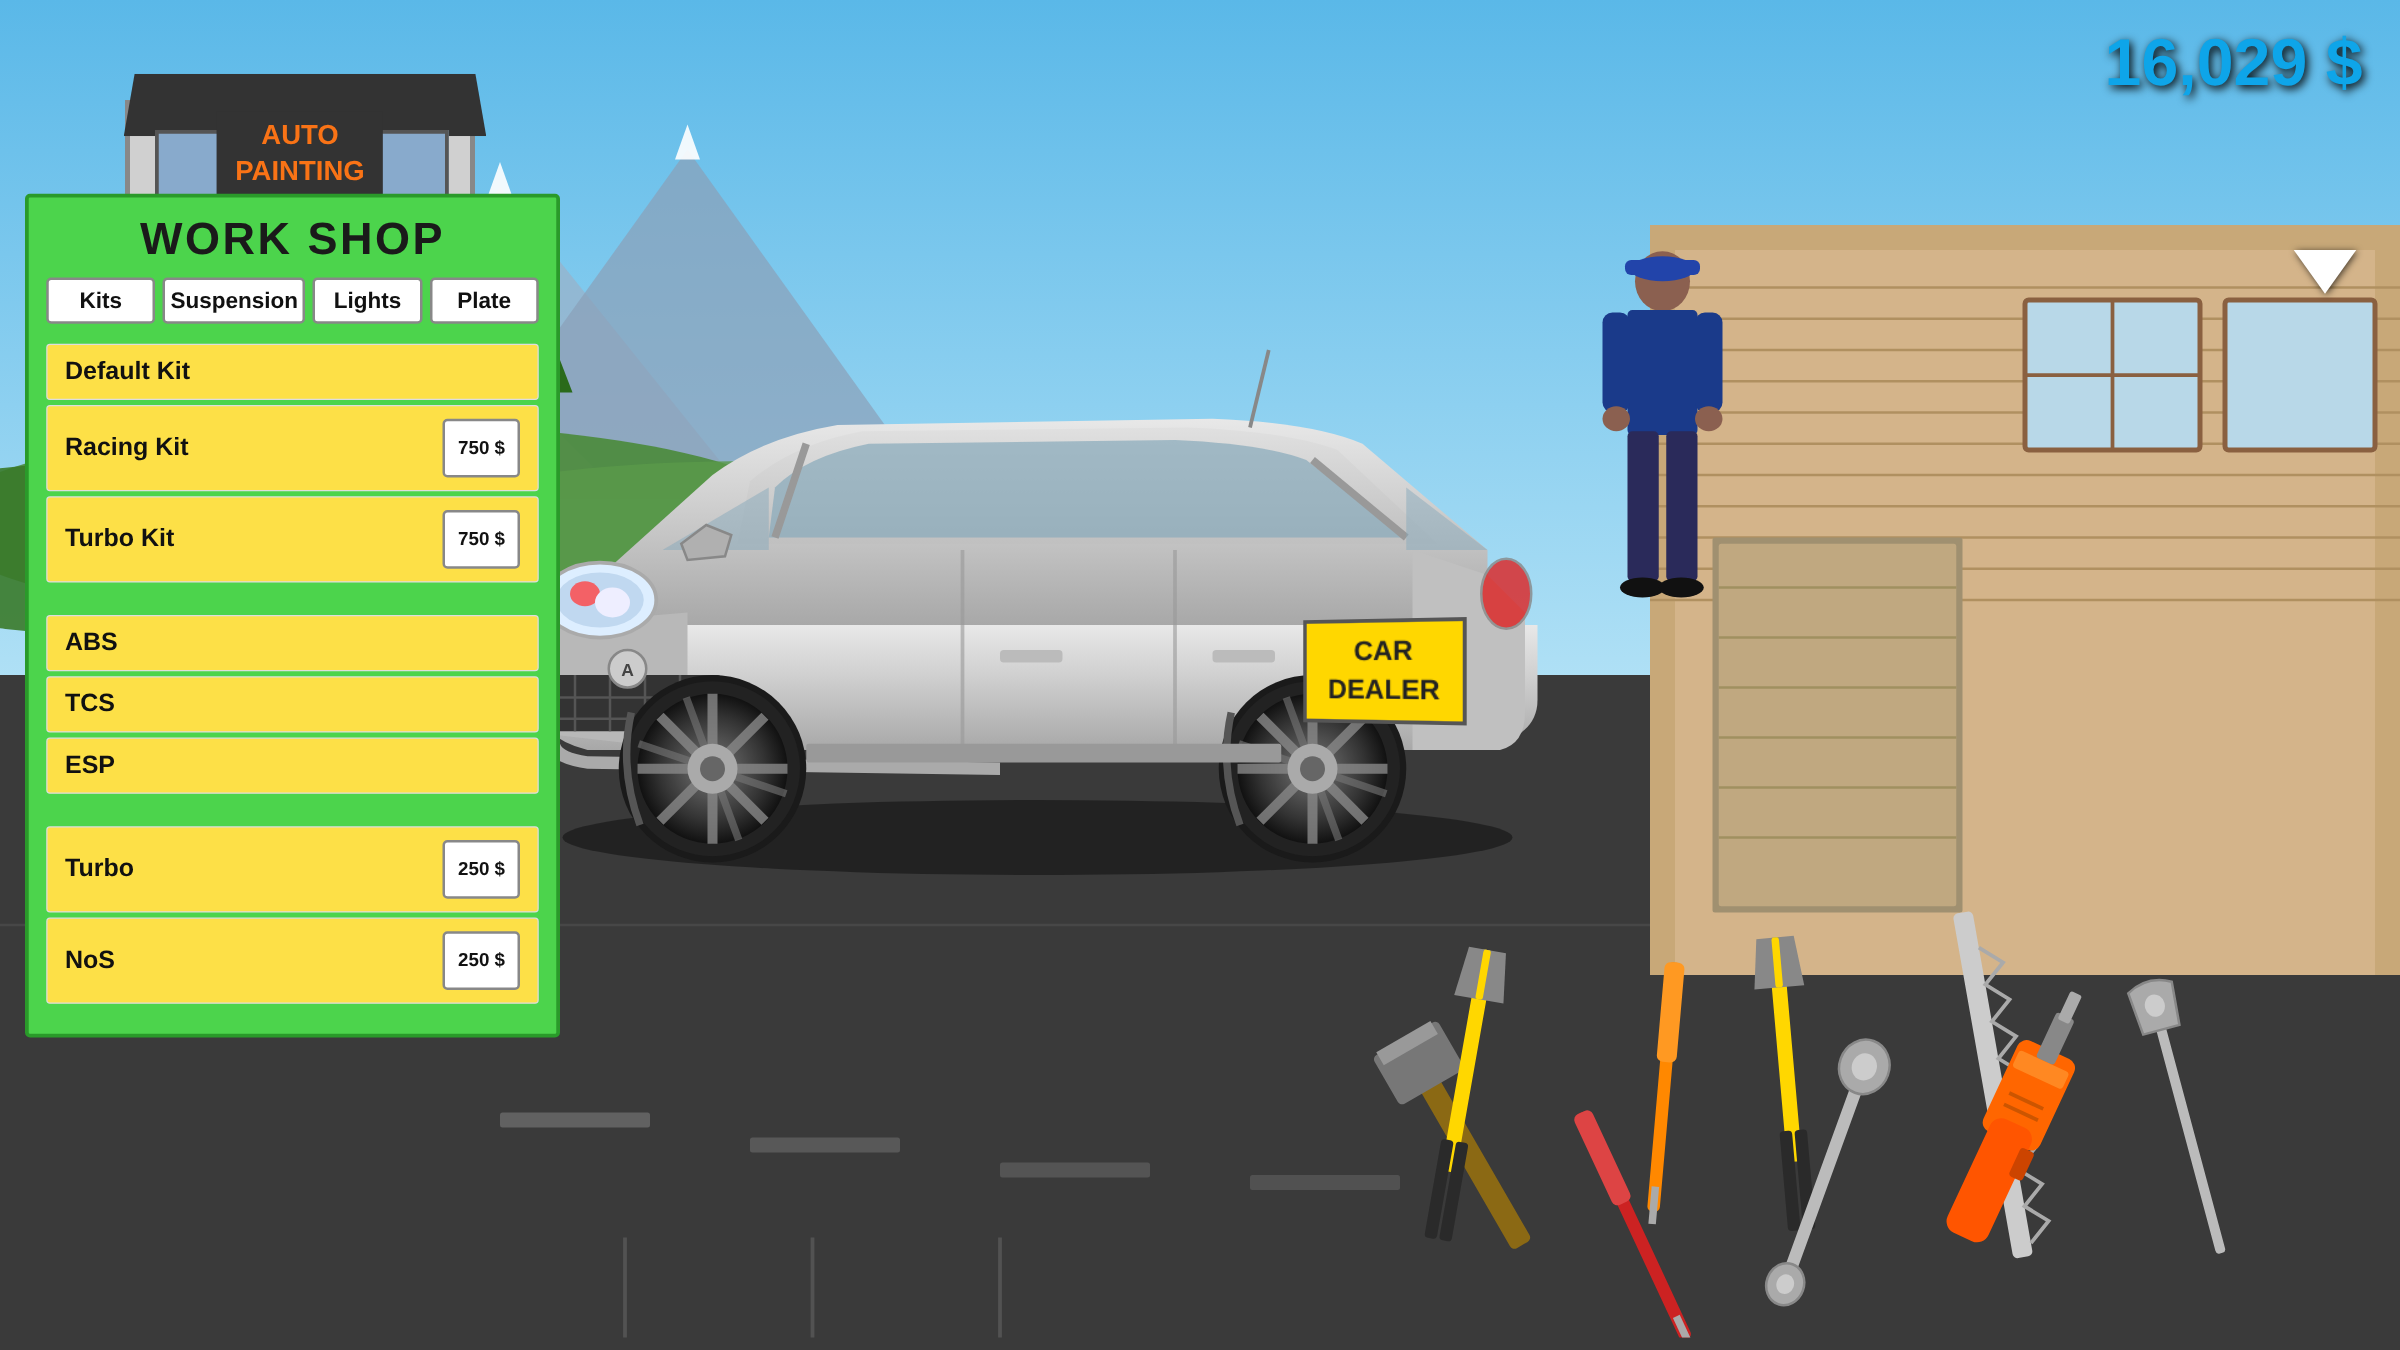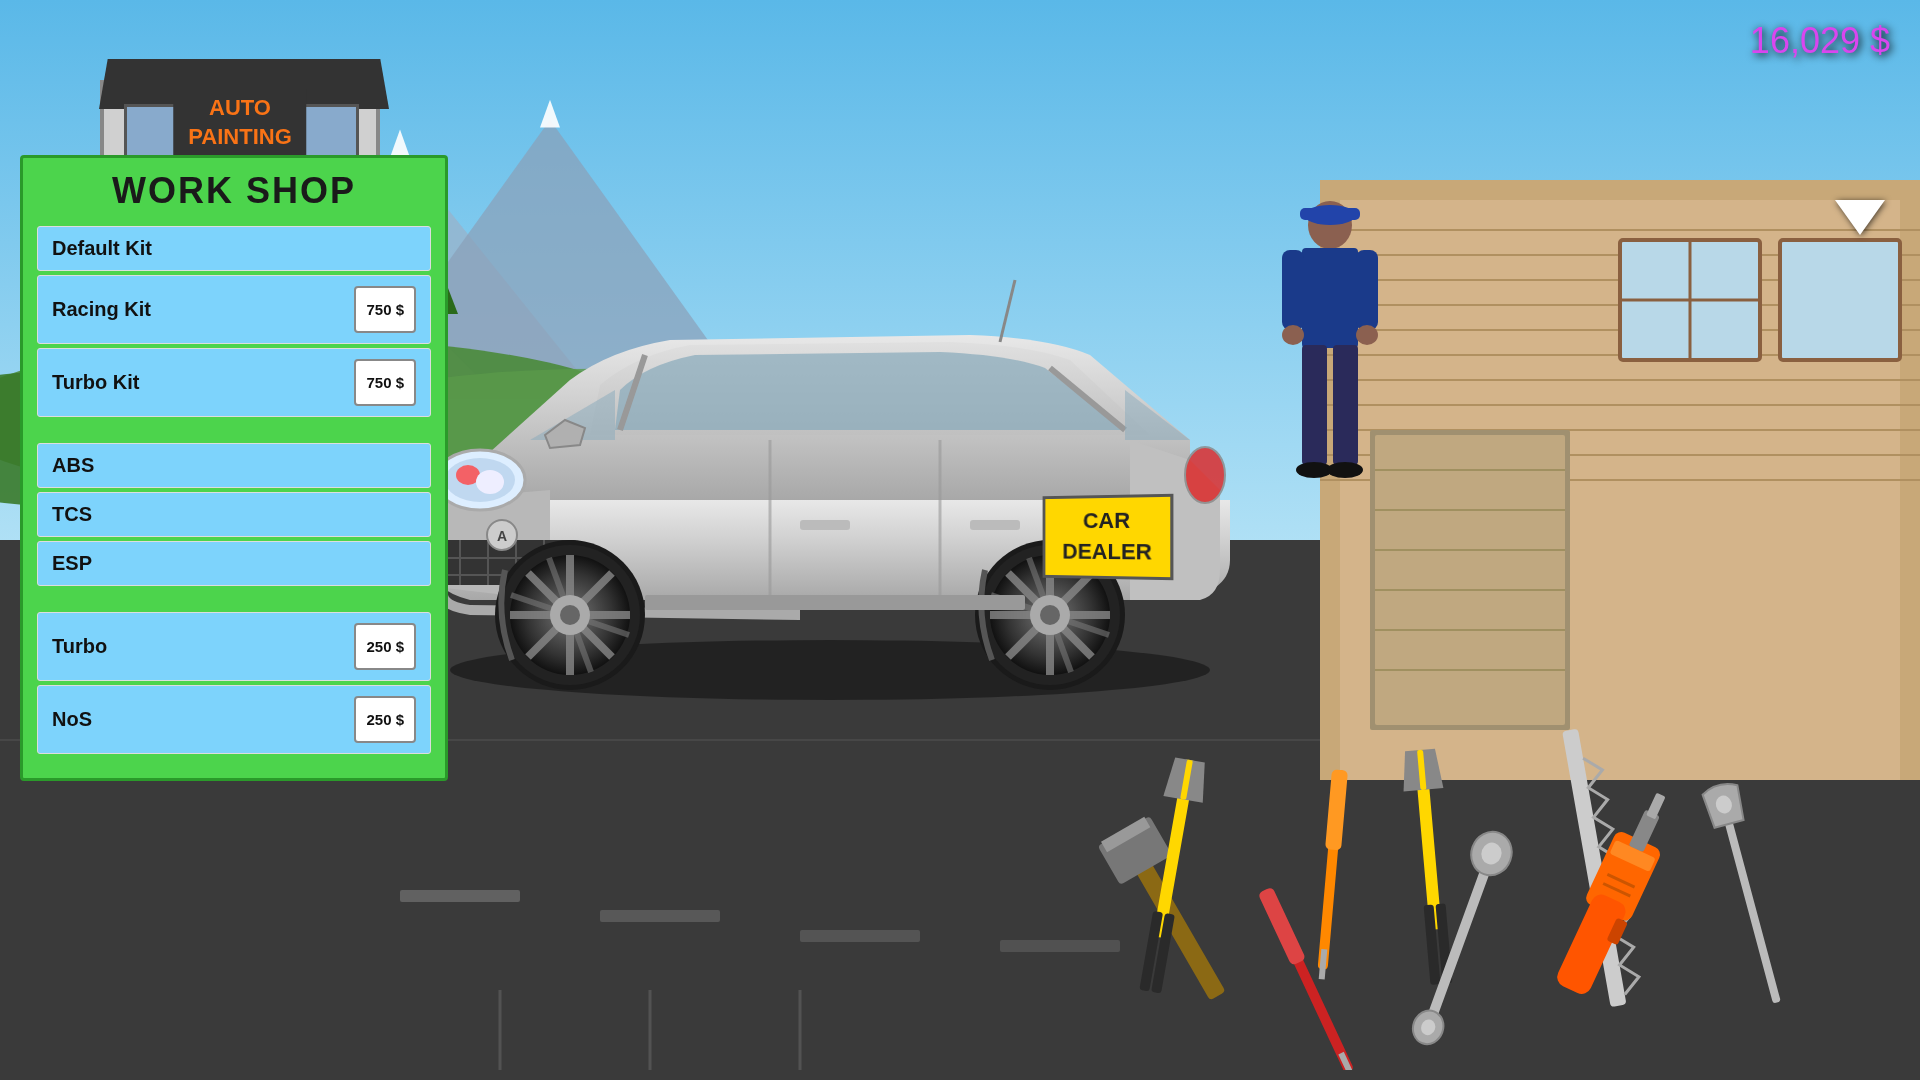--- a/index.html
+++ b/index.html
@@ -58,23 +58,23 @@
       height: 60px;
       background: #444;
       clip-path: polygon(0% 100%, 5% 0%, 95% 0%, 100% 100%);
     }
 
     
     .money-display {
       position: absolute;
       top: 20px;
       right: 30px;
-      color: #d946ef;
-      font-size: 36px;
-      font-weight: 400;
+      color: #0ea5e9;
+      font-size: 53px;
+      font-weight: 700;
       text-shadow: 2px 2px 8px #000;
       z-index: 10;
     }
 
     
     .dropdown-arrow {
       position: absolute;
       top: 200px;
       right: 35px;
       width: 0;
@@ -126,21 +126,21 @@
       color: #111;
       cursor: pointer;
       text-align: center;
     }
 
     
     .list-item {
       display: flex;
       align-items: center;
       justify-content: space-between;
-      background: #7dd3fc;
+      background: #fde047;
       margin: 4px 14px;
       padding: 10px 14px;
       border-radius: 3px;
       border: 1px solid #ddd;
       font-size: 20px;
       font-weight: 600;
       color: #111;
       cursor: pointer;
     }
 
@@ -405,20 +405,26 @@
 
 <div class="money-display">
   <span>16,029 $</span>
 </div>
 
 <div class="dropdown-arrow"></div>
 
 <div class="workshop-panel">
   <div class="workshop-title">WORK SHOP</div>
 
+  <div class="tab-row">
+    <div class="tab-btn">Kits</div>
+    <div class="tab-btn">Suspension</div>
+    <div class="tab-btn">Lights</div>
+    <div class="tab-btn">Plate</div>
+  </div>
 
   <div class="list-item">
     <span>Default Kit</span>
   </div>
 
   <div class="list-item">
     <span>Racing Kit</span>
     <span class="price-tag">750 $</span>
   </div>
 

